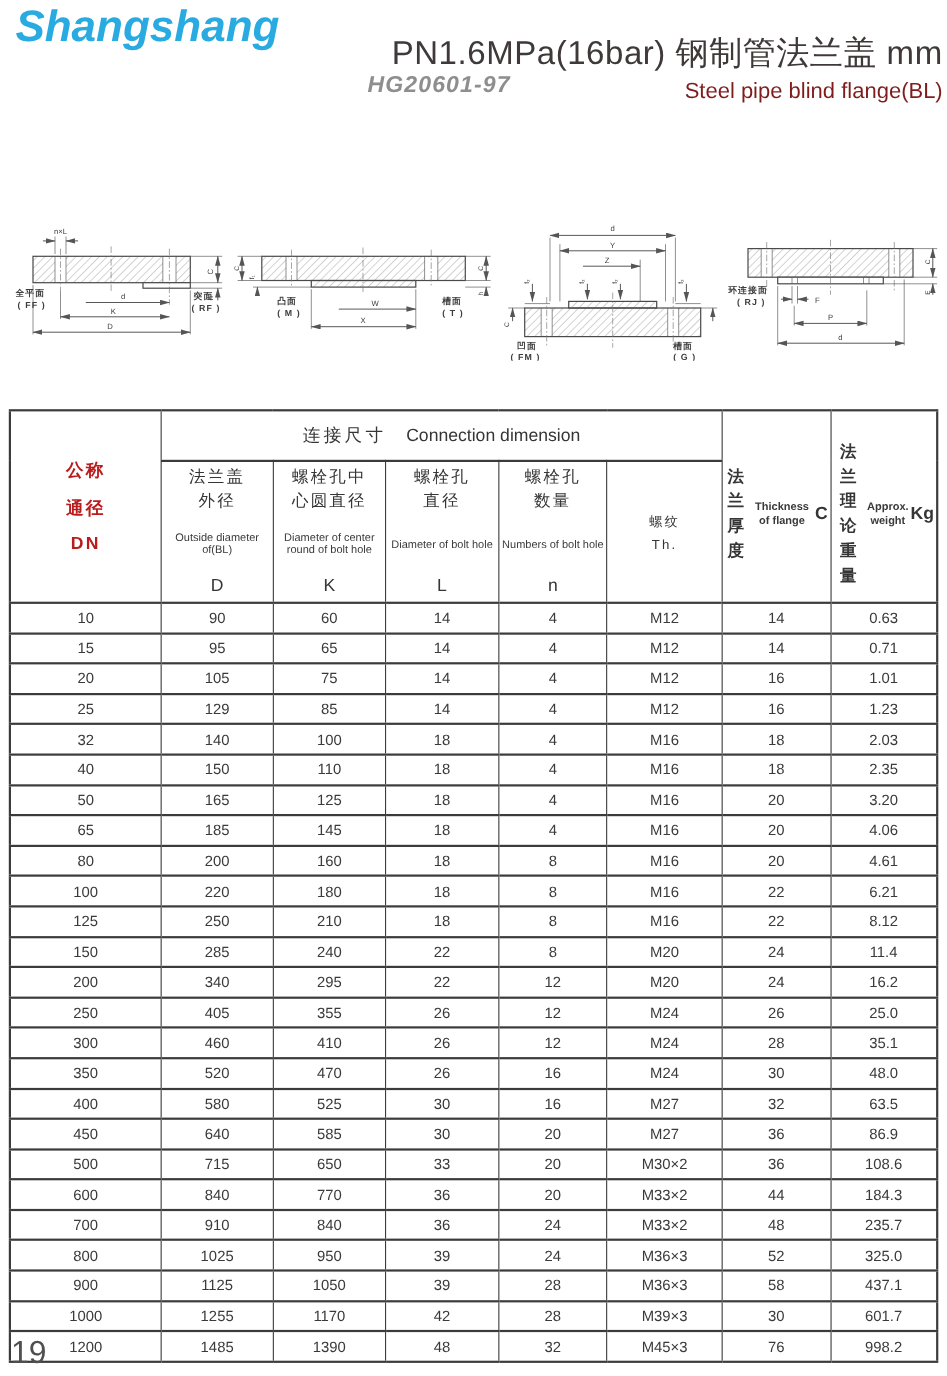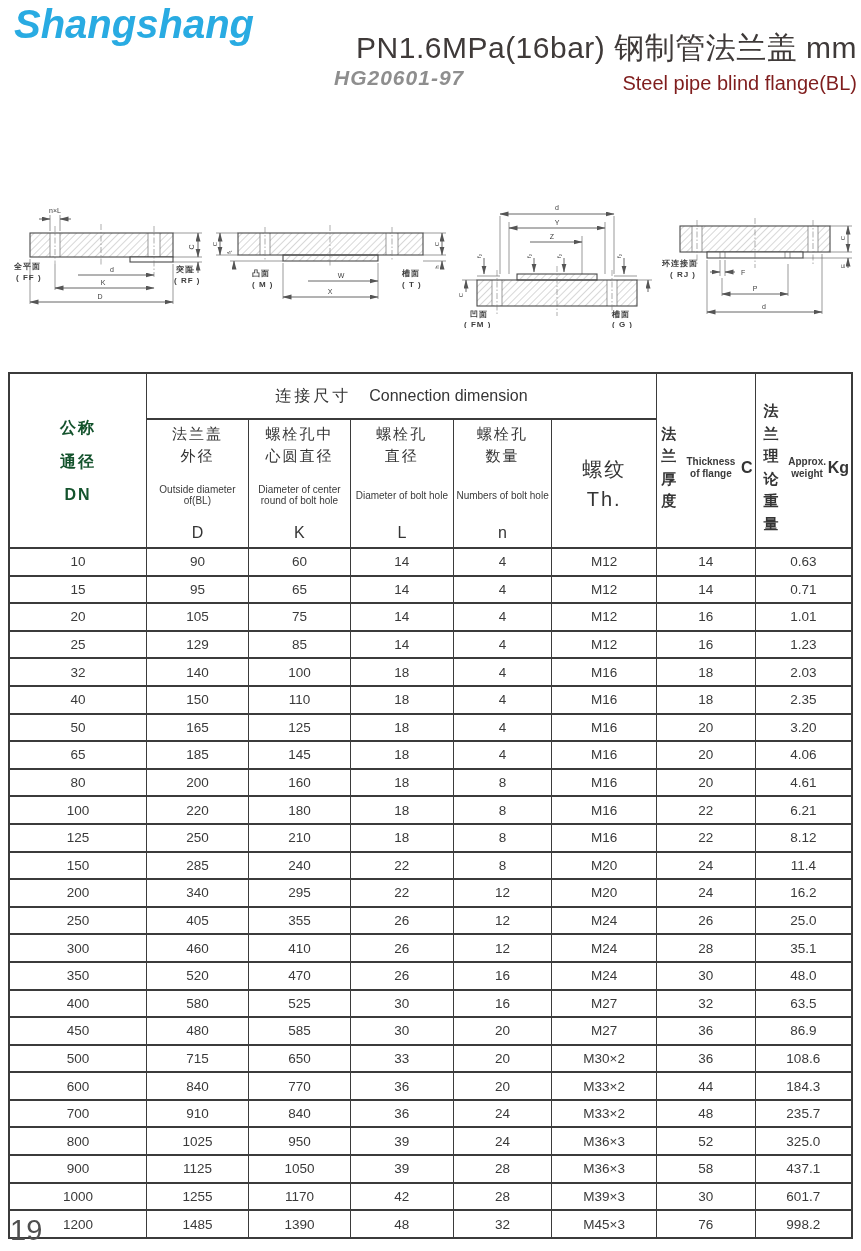--- a/index.html
+++ b/index.html
@@ -31,22 +31,22 @@
   table.spec{position:absolute;left:8px;top:372px;width:845px;border-collapse:collapse;table-layout:fixed;border:2.5px solid #3b3b3b;}
   table.spec th,table.spec td{border:1.4px solid #3b3b3b;border-top-width:2.2px;border-bottom-width:2.2px;padding:0;text-align:center;vertical-align:middle;}
   table.spec td{height:25.6px;font-size:13.5px;color:#3a3a3a;}
   th.group-hd{height:36px;font-weight:normal;font-size:16px;color:#353535;margin-top:16px;}
   th.group-hd .cn{letter-spacing:3px;margin-right:18px;}
   tr.subrow th{height:104px;font-weight:normal;}
   .stack{display:flex;flex-direction:column;justify-content:space-between;align-items:center;height:100%;box-sizing:border-box;padding:3px 2px 5px;text-align:center;}
   .stack .cn{font-size:15px;letter-spacing:2px;line-height:1.45;color:#353535;}
   .stack .en{font-size:10px;line-height:1.15;color:#3a3a3a;}
   .stack .sym{font-size:16px;color:#353535;}
-  .dn-stack{display:flex;flex-direction:column;justify-content:center;align-items:center;gap:13px;height:100%;font-size:16px;letter-spacing:2px;color:#14532d;}
-  .mid-stack{display:flex;flex-direction:column;justify-content:center;align-items:center;gap:5px;height:100%;font-size:20px;letter-spacing:2px;color:#353535;}
+  .dn-stack{display:flex;flex-direction:column;justify-content:center;align-items:center;gap:13px;height:100%;font-size:16px;letter-spacing:2px;color:#b91c1c;}
+  .mid-stack{display:flex;flex-direction:column;justify-content:center;align-items:center;gap:5px;height:100%;font-size:12px;letter-spacing:2px;color:#353535;}
   .tall-stack{display:flex;flex-direction:row;justify-content:space-between;align-items:center;height:100%;box-sizing:border-box;padding:26px 2px 12px;}
   .tall-stack .cn{font-size:15px;letter-spacing:2px;line-height:1.5;color:#353535;}
   .tall-stack .en{font-size:10px;line-height:1.2;color:#3a3a3a;}
   .tall-stack .sym{font-size:16px;color:#353535;}
 
   .page-number{position:absolute;left:10px;top:1214px;font-size:29px;color:#4f4f4f;}
 </style>
 </head>
 <body>
 
@@ -538,21 +538,21 @@
           <td>580</td>
           <td>525</td>
           <td>30</td>
           <td>16</td>
           <td>M27</td>
           <td>32</td>
           <td>63.5</td>
         </tr>
         <tr>
           <td>450</td>
-          <td>480</td>
+          <td>640</td>
           <td>585</td>
           <td>30</td>
           <td>20</td>
           <td>M27</td>
           <td>36</td>
           <td>86.9</td>
         </tr>
         <tr>
           <td>500</td>
           <td>715</td>

